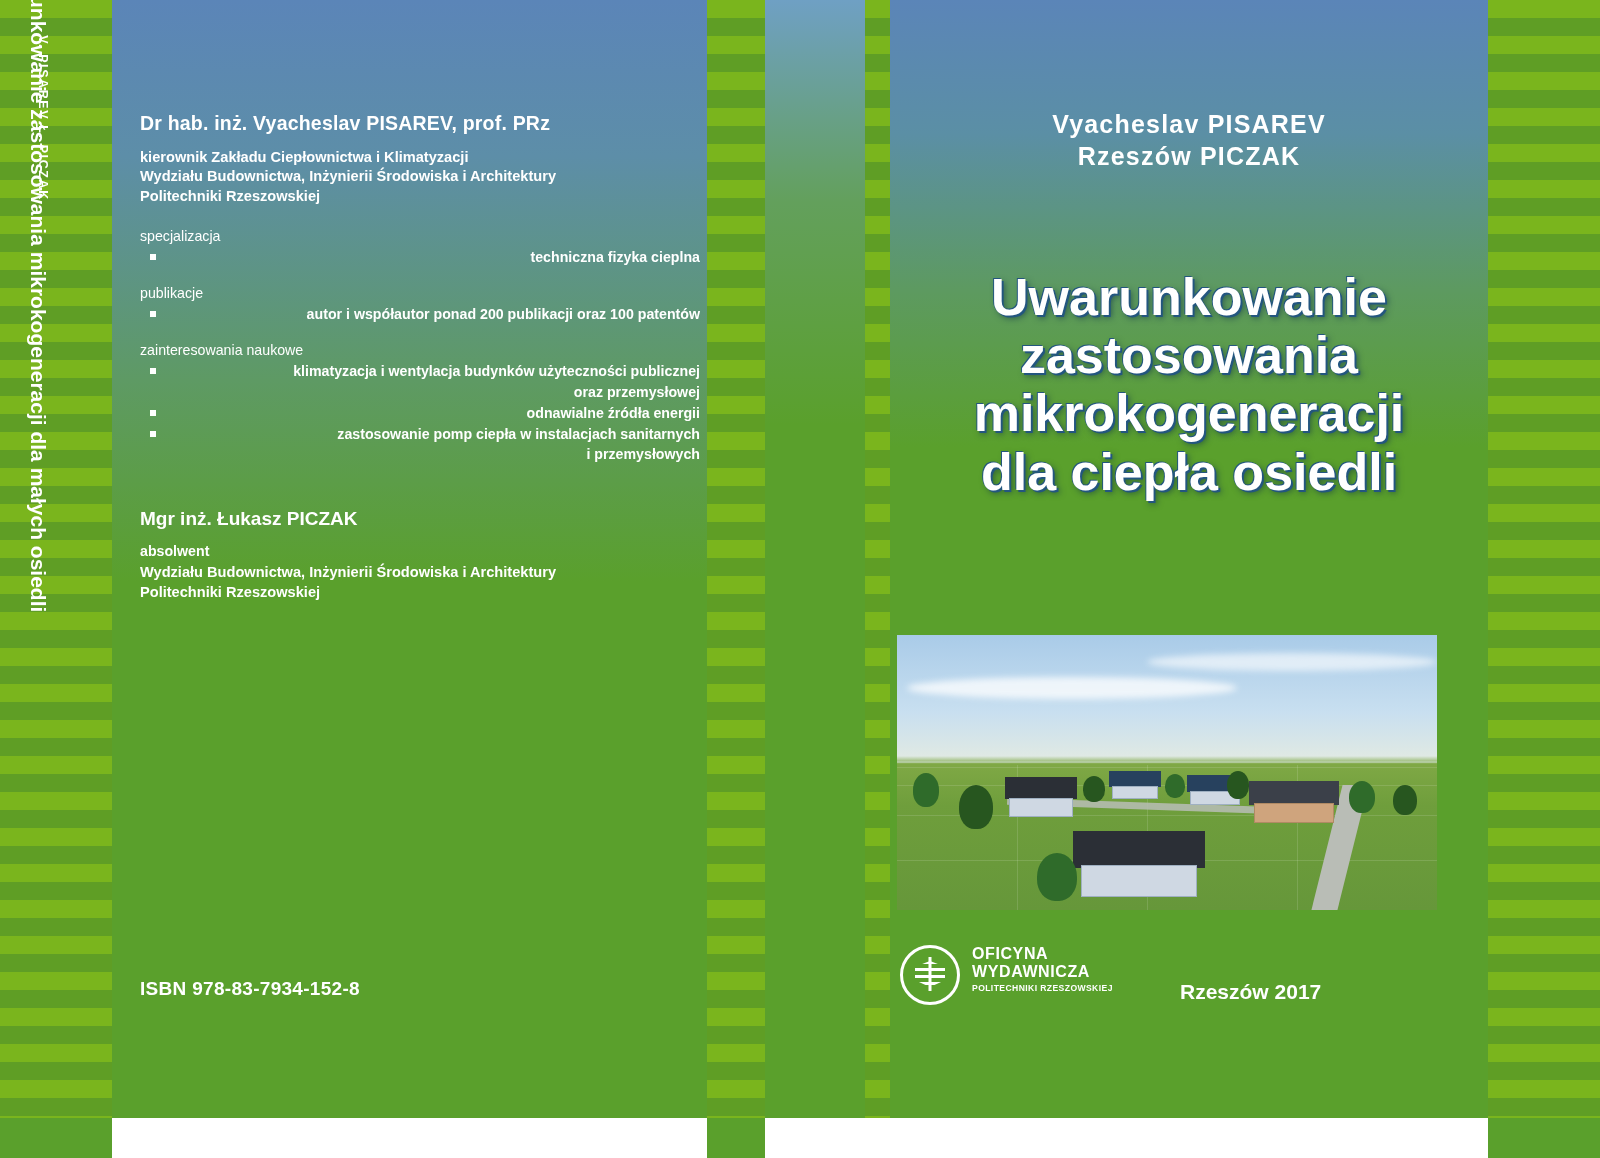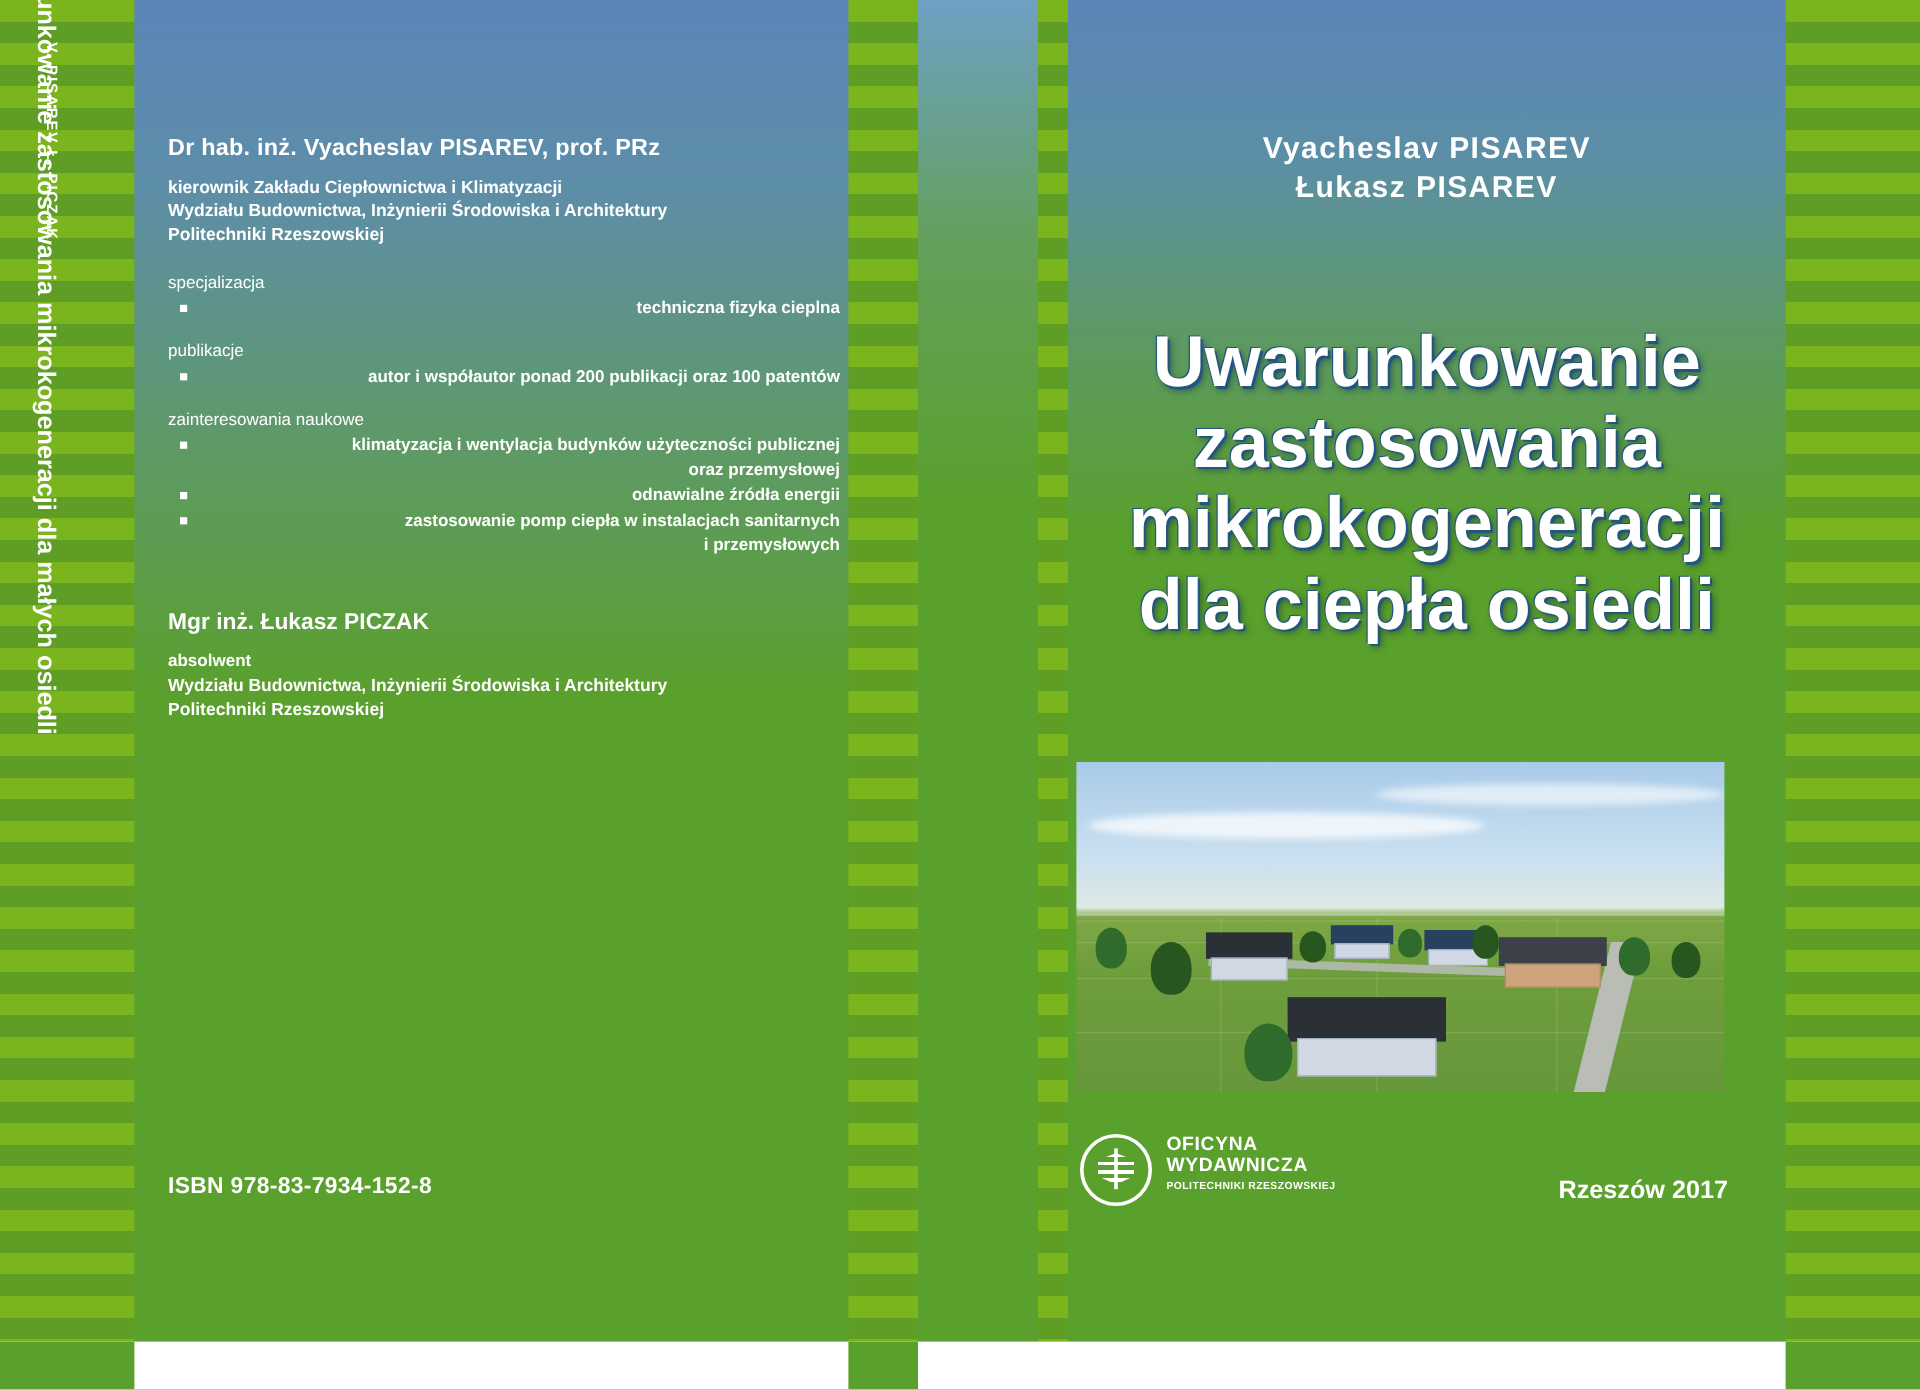--- a/index.html
+++ b/index.html
@@ -48,21 +48,21 @@
   .spine-text{position:absolute;left:0;top:0;width:100px;height:1118px;color:#fff;}
   .spine-authors{position:absolute;left:50px;top:118px;transform:translateX(-50%) rotate(90deg);
      transform-origin:center top;white-space:nowrap;font-size:12.5px;font-weight:bold;letter-spacing:1.6px;}
   .spine-title{position:absolute;left:50px;top:278px;transform:translateX(-50%) rotate(90deg);
      transform-origin:center top;white-space:nowrap;font-size:21px;font-weight:bold;}
 
   
   .fc-authors{position:absolute;left:890px;top:108px;width:598px;text-align:center;color:#fff;
       font-size:25px;font-weight:bold;letter-spacing:1.2px;line-height:1.28;}
   .fc-title{position:absolute;left:890px;top:268px;width:598px;text-align:center;color:#ffffff;
-      font-size:60px;font-weight:bold;line-height:1.12;
+      font-size:52px;font-weight:bold;line-height:1.12;
       text-shadow:2px 2px 0 #23567f, -1px -1px 0 #23567f, 3px 3px 6px rgba(10,40,70,.55);}
 
   
   .art{position:absolute;left:897px;top:635px;width:540px;height:275px;overflow:hidden;
       background:linear-gradient(to bottom,#a9cbe8 0%,#c8dff0 28%,#dfe9e4 44%,#7fa845 47%,#6f9e3c 62%,#66973a 100%);}
   .cloudA{position:absolute;left:10px;top:42px;width:330px;height:22px;background:#ffffff;opacity:.75;border-radius:50%;filter:blur(3px);}
   .cloudB{position:absolute;left:250px;top:18px;width:290px;height:18px;background:#fff;opacity:.6;border-radius:50%;filter:blur(3px);}
   .horizon{position:absolute;left:0;top:126px;width:540px;height:2px;background:#bcd2b0;opacity:.7;}
   .field{position:absolute;background:rgba(255,255,255,.13);}
   .road{position:absolute;background:#b9bdb6;}
@@ -79,21 +79,21 @@
   .pub{position:absolute;left:900px;top:945px;width:260px;color:#fff;display:flex;gap:12px;}
   .pub .mark{width:54px;height:54px;border:3px solid #fff;border-radius:50%;position:relative;flex:0 0 auto;}
   .pub .mark:before{content:"";position:absolute;left:50%;top:9px;width:3px;height:34px;background:#fff;transform:translateX(-50%);}
   .pub .mark:after{content:"";position:absolute;left:12px;top:13px;width:30px;height:26px;
       background:repeating-linear-gradient(to bottom,#fff 0 3px,transparent 3px 7px);
       clip-path:polygon(50% 0,100% 22%,100% 74%,50% 100%,0 74%,0 22%);}
   .pub .txt .l1{font-size:16px;font-weight:bold;letter-spacing:.6px;line-height:1.12;}
   .pub .txt .l2{font-size:16px;font-weight:bold;letter-spacing:.6px;line-height:1.12;}
   .pub .txt .l3{font-size:8.6px;font-weight:bold;letter-spacing:.4px;margin-top:2px;}
 
-  .place{position:absolute;left:1180px;top:980px;width:260px;text-align:right;color:#fff;font-size:21px;font-weight:bold;}
+  .place{position:absolute;left:1180px;top:980px;width:260px;color:#fff;font-size:21px;font-weight:bold;}
 </style>
 </head>
 <body>
 
 <div id="cover">
 
   <div class="stripes"></div>
 
   <div class="back-panel"></div>
 
@@ -137,21 +137,21 @@
   <div class="spine"></div>
   <div class="spine-text">
     <div class="spine-authors">V. PISAREV  Ł. PICZAK</div>
     <div class="spine-title">Uwarunkowanie zastosowania mikrokogeneracji dla małych osiedli</div>
   </div>
 
   <div class="front"></div>
 
   <div class="fc-authors">
     <div>Vyacheslav  PISAREV</div>
-    <div>Łukasz PISAREV</div>
+    <div>Rzeszów PICZAK</div>
   </div>
 
   <div class="fc-title">
     <div>Uwarunkowanie</div>
     <div>zastosowania</div>
     <div>mikrokogeneracji</div>
     <div>dla ciepła osiedli</div>
   </div>
 
   <div class="art">

